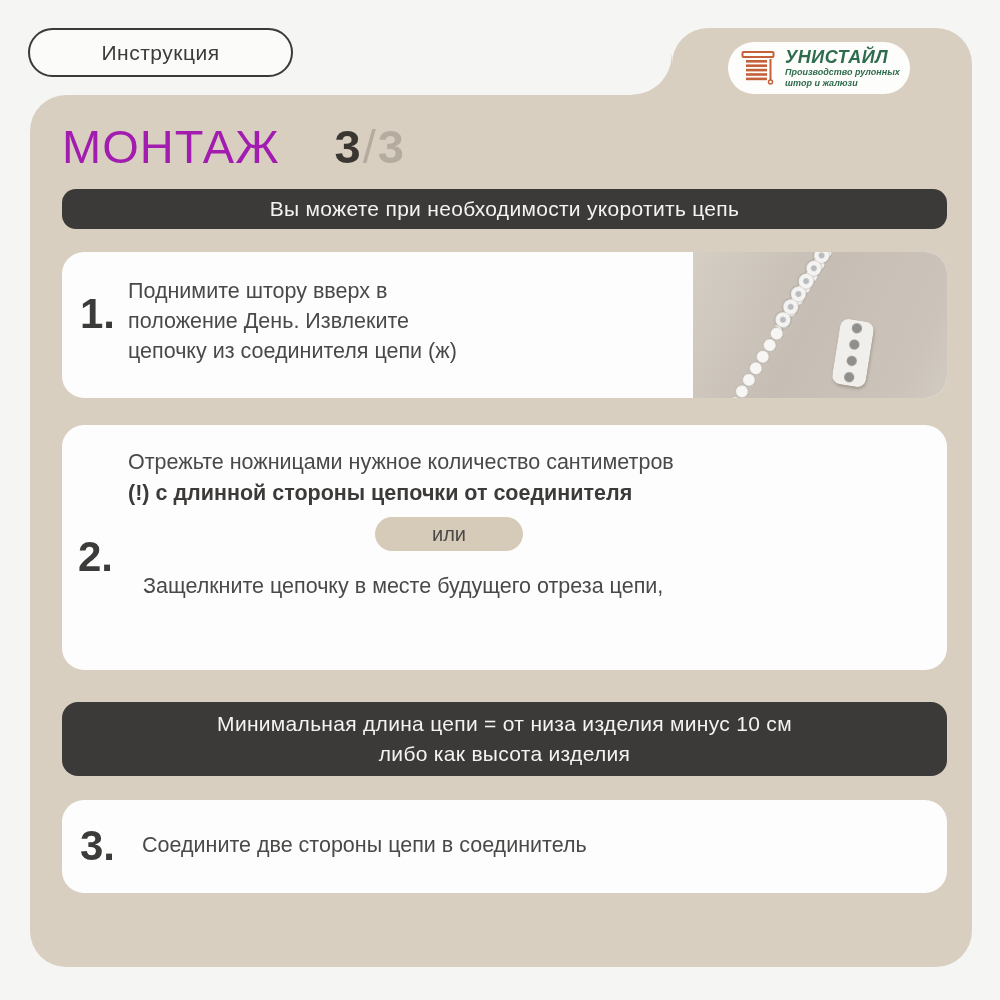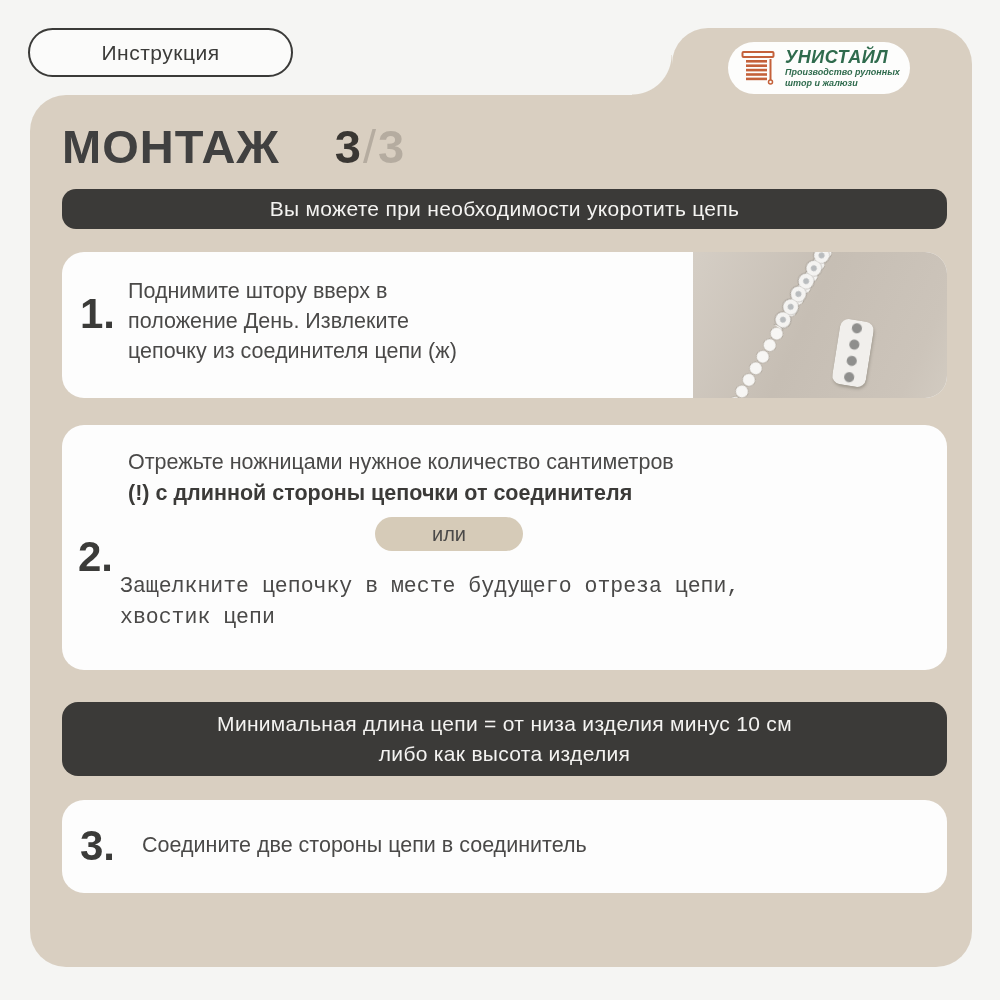--- a/index.html
+++ b/index.html
@@ -36,21 +36,21 @@
     background:#fdfdfc; border-radius:26px;
     display:flex; align-items:center; gap:8px; padding:0 10px 0 13px;font-style:italic;
   }
   .logo-text { display:flex; flex-direction:column; }
   .brand { font-size:18px; font-weight:800; color:#2f6b4d; letter-spacing:.5px; line-height:19px; }
   .sub   { font-size:9px; font-weight:700; color:#2f6b4d; line-height:10.5px; }
   
   .title-row {
     position:absolute; left:32px; top:24px; display:flex; align-items:flex-start;
   }
-  .title { font-size:47px; font-weight:700; color:#404040; letter-spacing:1px; line-height:56px; }
+  .title { font-size:47px; font-weight:400; color:#a21caf; letter-spacing:1px; line-height:56px; }
   .page-num { margin-left:55px; font-size:47px; line-height:56px; font-weight:800;text-align:center; }
   .page-num .cur { color:#3a3733; }
   .page-num .sep { color:#b5aca0; font-weight:400; padding:0 2px; }
   .page-num .tot { color:#b5aca0; }
   
   .darkbar {
     position:absolute; left:32px; width:885px;
     background:#3b3a38; color:#f4f3f1;
     display:flex; flex-direction:column; align-items:center; justify-content:center;
     font-size:21px; font-weight:500; letter-spacing:.3px;
@@ -68,21 +68,21 @@
   .num {
     position:absolute; font-size:42px; font-weight:600; color:#3b3b39; line-height:44px;
   }
   .card1 .num { left:18px; top:40px; }
   .card2 .num { left:16px; top:110px; }
   .card3 .num { left:18px; top:24px; }
   .body-txt { font-size:21.5px; line-height:30px; color:#4a4948; }
   .card1 .txt { position:absolute; left:66px; top:24px; }
   .card2 .t1  { position:absolute; left:66px; top:22px; line-height:31px; }
   .card2 .t1 .bold { font-weight:700; color:#3b3a38; }
-  .card2 .t2  { position:absolute; left:58px; top:146px; line-height:31px;font-family:Liberation Mono, monospace; }
+  .card2 .t2  { position:absolute; left:81px; top:146px; line-height:31px; }
   .orpill {
     position:absolute; left:313px; top:92px; width:148px; height:34px;
     background:#d6cbb8; border-radius:17px;
     display:flex; align-items:center; justify-content:center;
     font-size:20px; font-weight:500; color:#4a4948;
   }
   .card3 .t3 { position:absolute; left:80px; top:33px; font-size:21.5px; color:#4a4948; }
   
   .photo {
     position:absolute; left:631px; top:0; width:254px; height:146px;
@@ -170,21 +170,20 @@
       <div class="t1 body-txt">
         <div>Отрежьте ножницами нужное количество сантиметров</div>
         <div class="bold">(!) с длинной стороны цепочки от соединителя</div>
       </div>
       <div class="orpill">
         <span>или</span>
       </div>
       <div class="num">2.</div>
       <div class="t2 body-txt">
         <div>Защелкните цепочку в месте будущего отреза цепи,</div>
-        <div>хвостик цепи</div>
       </div>
     </div>
 
     <div class="darkbar bar2">
       <div>Минимальная длина цепи = от низа изделия минус 10 см</div>
       <div>либо как высота изделия</div>
     </div>
 
     <div class="card card3">
       <div class="num">3.</div>

